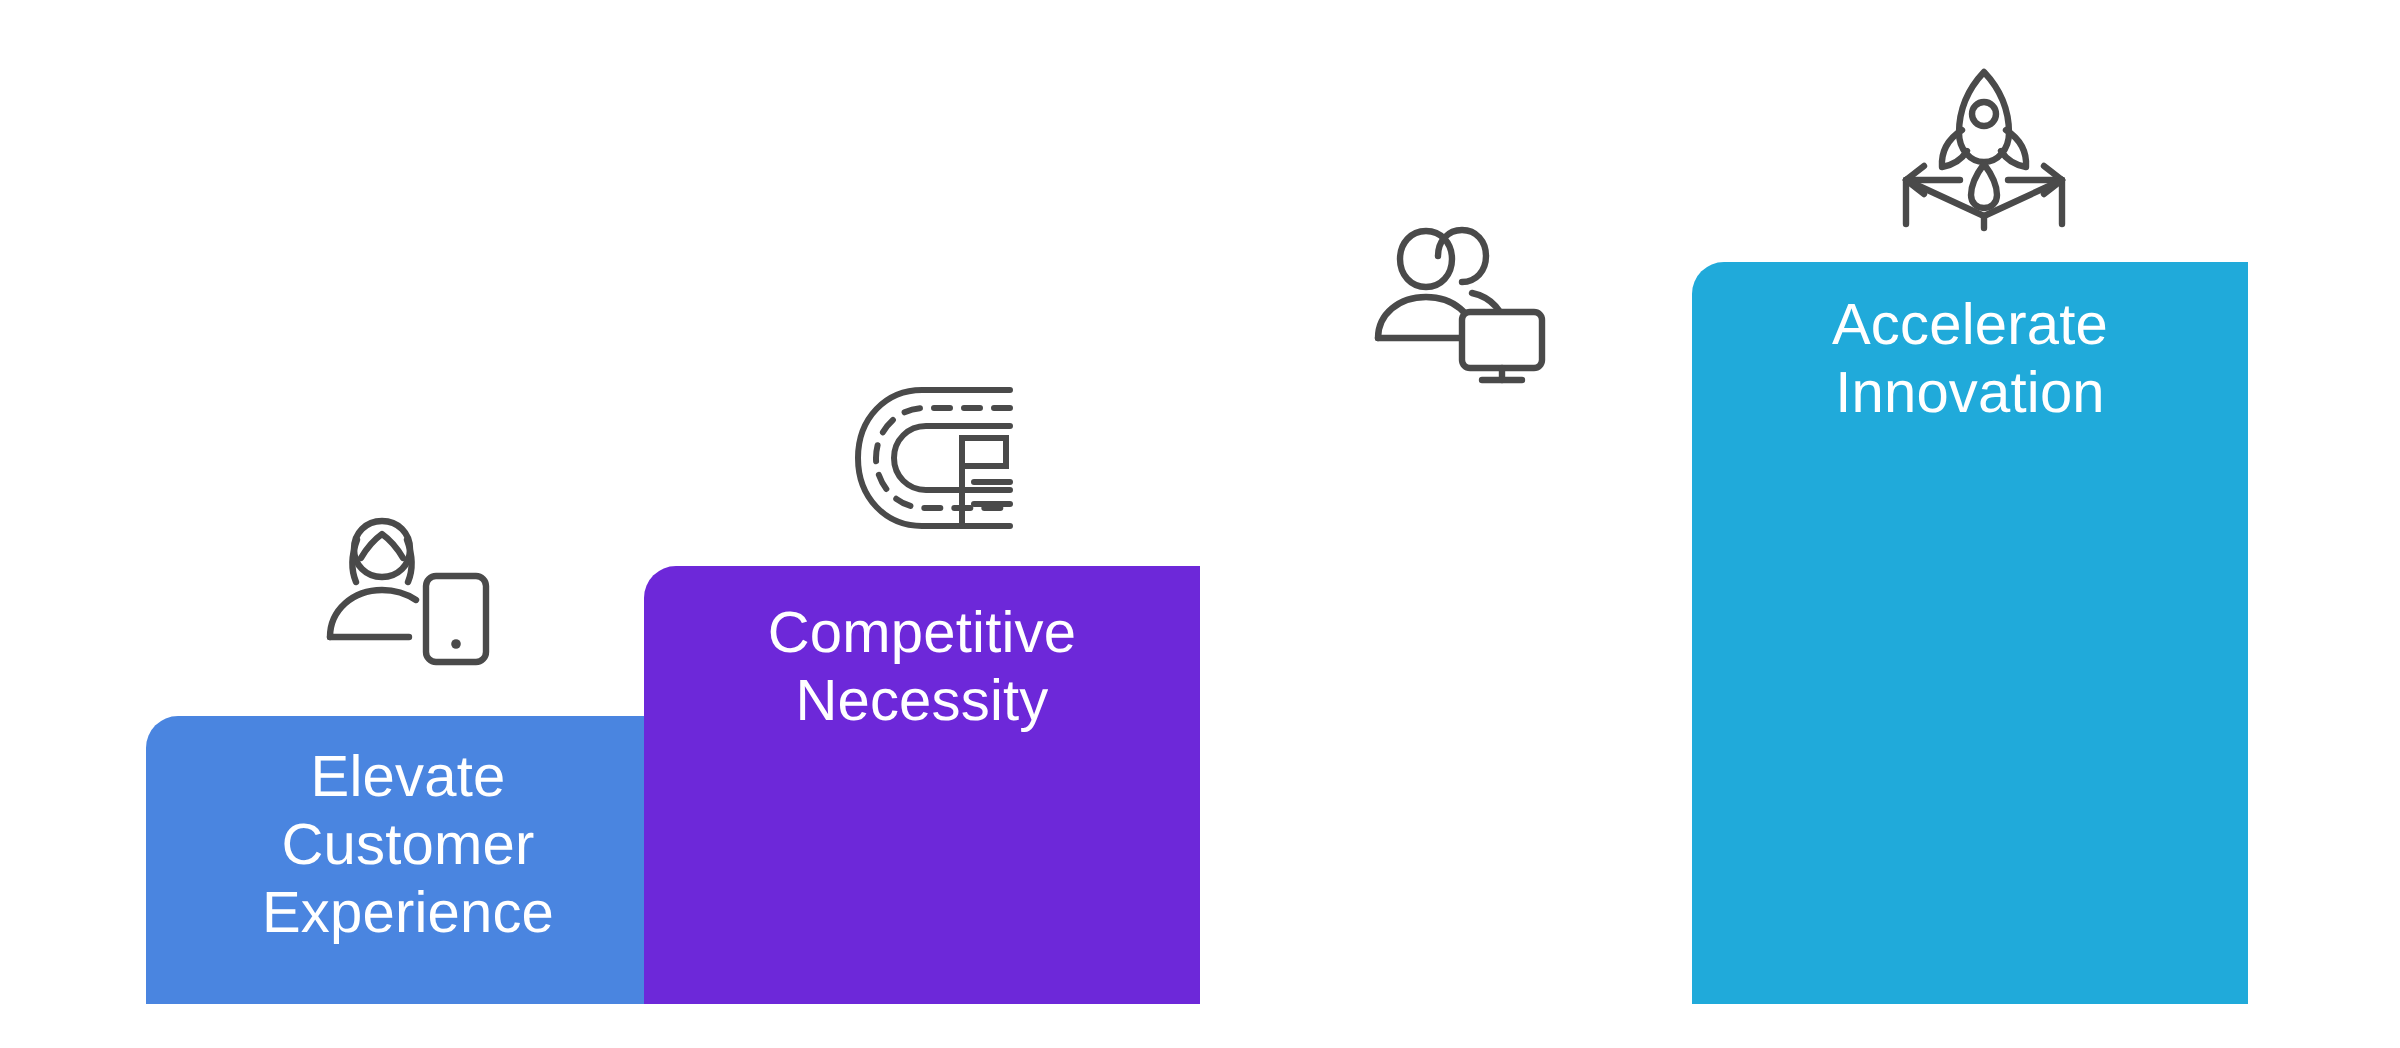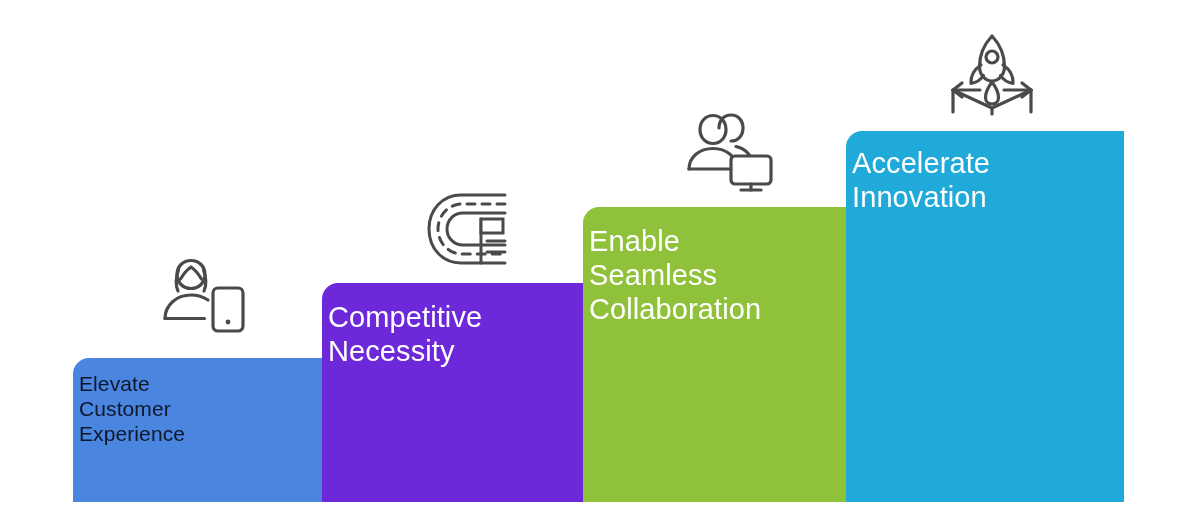--- a/index.html
+++ b/index.html
@@ -22,20 +22,21 @@
   
   .step {
     position: absolute;
     box-sizing: border-box;
     border-top-left-radius: 16px;
   }
   .step-label {
     position: absolute;
     left: 0;
     right: 0;
+    text-align: center;
     color: #ffffff;
     font-family: "Liberation Sans", sans-serif;
     font-weight: 400;
     line-height: 1.18;
     letter-spacing: 0.1px;
     white-space: pre-line;
     padding: 0 6px;
     box-sizing: border-box;
   }
 
@@ -55,21 +56,21 @@
   .s1 { }
   .s2 { }
   .s3 { }
 </style>
 </head>
 <body>
 
 <div id="stage" style="width: 1200px; height: 524px; background: rgb(255, 255, 255);">
 
   <div class="step s0" id="bar-0" style="left: 73px; top: 358px; width: 262px; height: 144px; background: rgb(74, 133, 224); z-index: 10;">
-    <div class="step-label" id="lab-0" style="top: 14px; font-size: 21px; color: #0f172a;">Elevate
+    <div class="step-label" id="lab-0" style="top: 14px; font-size: 29px; color: #ffffff;">Elevate
 Customer
 Experience</div>
   </div>
   <span class="step-icon" id="ico-0" style="position: absolute; left: 160px; top: 255px; width: 92px; height: 84px; z-index: 30;">
     <svg viewBox="0 0 92 84" fill="none" xmlns="http://www.w3.org/2000/svg" aria-hidden="true">
 
       <path d="M17 19.5 C17 11.5 23 5.5 31 5.5 C39 5.5 45 11.5 45 19.5 C45 27.5 39 33.5 31 33.5 C23 33.5 17 27.5 17 19.5 Z" stroke="#4A4A4A" stroke-width="3.2" stroke-linecap="round" stroke-linejoin="round"></path>
 
       <path d="M20.5 24 C24 18 27.5 14.5 31 12 C34.5 14.5 38 18 41.5 24" stroke="#4A4A4A" stroke-width="3.2" stroke-linecap="round" stroke-linejoin="round"></path>
 
@@ -99,25 +100,20 @@
 
       <path d="M58 30 V74" stroke="#4A4A4A" stroke-width="3" stroke-linecap="round"></path>
 
       <rect x="58" y="30" width="22" height="14" stroke="#4A4A4A" stroke-width="3" fill="#ffffff"></rect>
 
       <path d="M64 52 H82" stroke="#4A4A4A" stroke-width="3" stroke-linecap="round"></path>
       <path d="M64 63 H82" stroke="#4A4A4A" stroke-width="3" stroke-linecap="round"></path>
     </svg>
   </span>
 
-  <div class="step s2" id="bar-2" style="left: 583px; top: 207px; width: 277px; height: 295px; background: rgb(143, 193, 58); z-index: 12;">
-    <div class="step-label" id="lab-2" style="top: 17px; font-size: 29px; color: rgb(255, 255, 255);">Enable
-Seamless
-Collaboration</div>
-  </div>
   <span class="step-icon" id="ico-2" style="position: absolute; left: 686px; top: 112px; width: 90px; height: 84px; z-index: 30;">
     <svg viewBox="0 0 90 84" fill="none" xmlns="http://www.w3.org/2000/svg" aria-hidden="true">
 
       <path d="M33 16 C33 8.5 38 3 45 3 C52 3 57 8.5 57 16 C57 23.5 52 29 45 29" stroke="#4A4A4A" stroke-width="3.2" stroke-linecap="round" stroke-linejoin="round"></path>
 
       <path d="M50 34.5 C59.5 36.5 66.5 44 66.5 53" stroke="#4A4A4A" stroke-width="3.2" stroke-linecap="round" stroke-linejoin="round"></path>
 
       <path d="M14 17.5 C14 9.5 19.5 3.5 27 3.5 C34.5 3.5 40 9.5 40 17.5 C40 25.5 34.5 31.5 27 31.5 C19.5 31.5 14 25.5 14 17.5 Z" stroke="#4A4A4A" stroke-width="3.2" stroke-linecap="round" stroke-linejoin="round"></path>
 
       <path d="M3 57 C3 45 13.5 36.5 27 36.5 C40.5 36.5 51 45 51 57" stroke="#4A4A4A" stroke-width="3.2" stroke-linecap="round" stroke-linejoin="round"></path>

